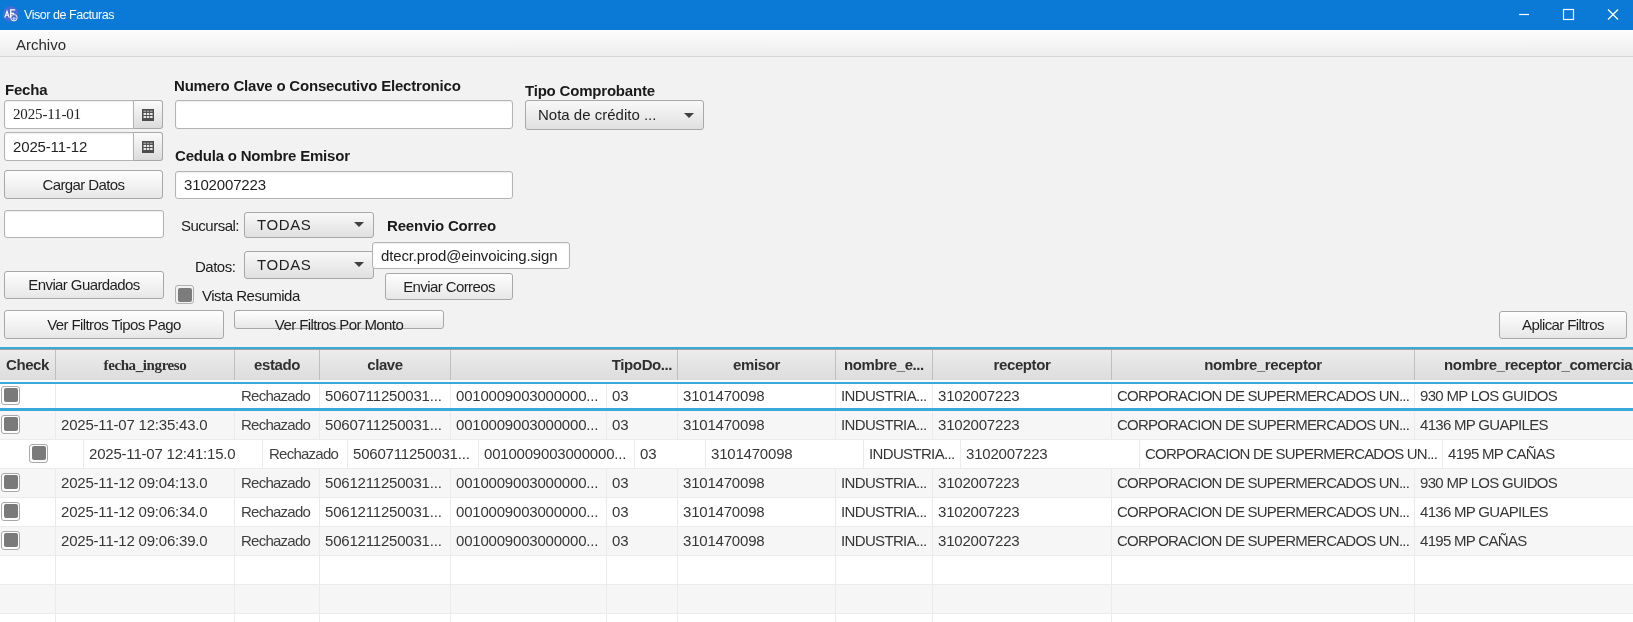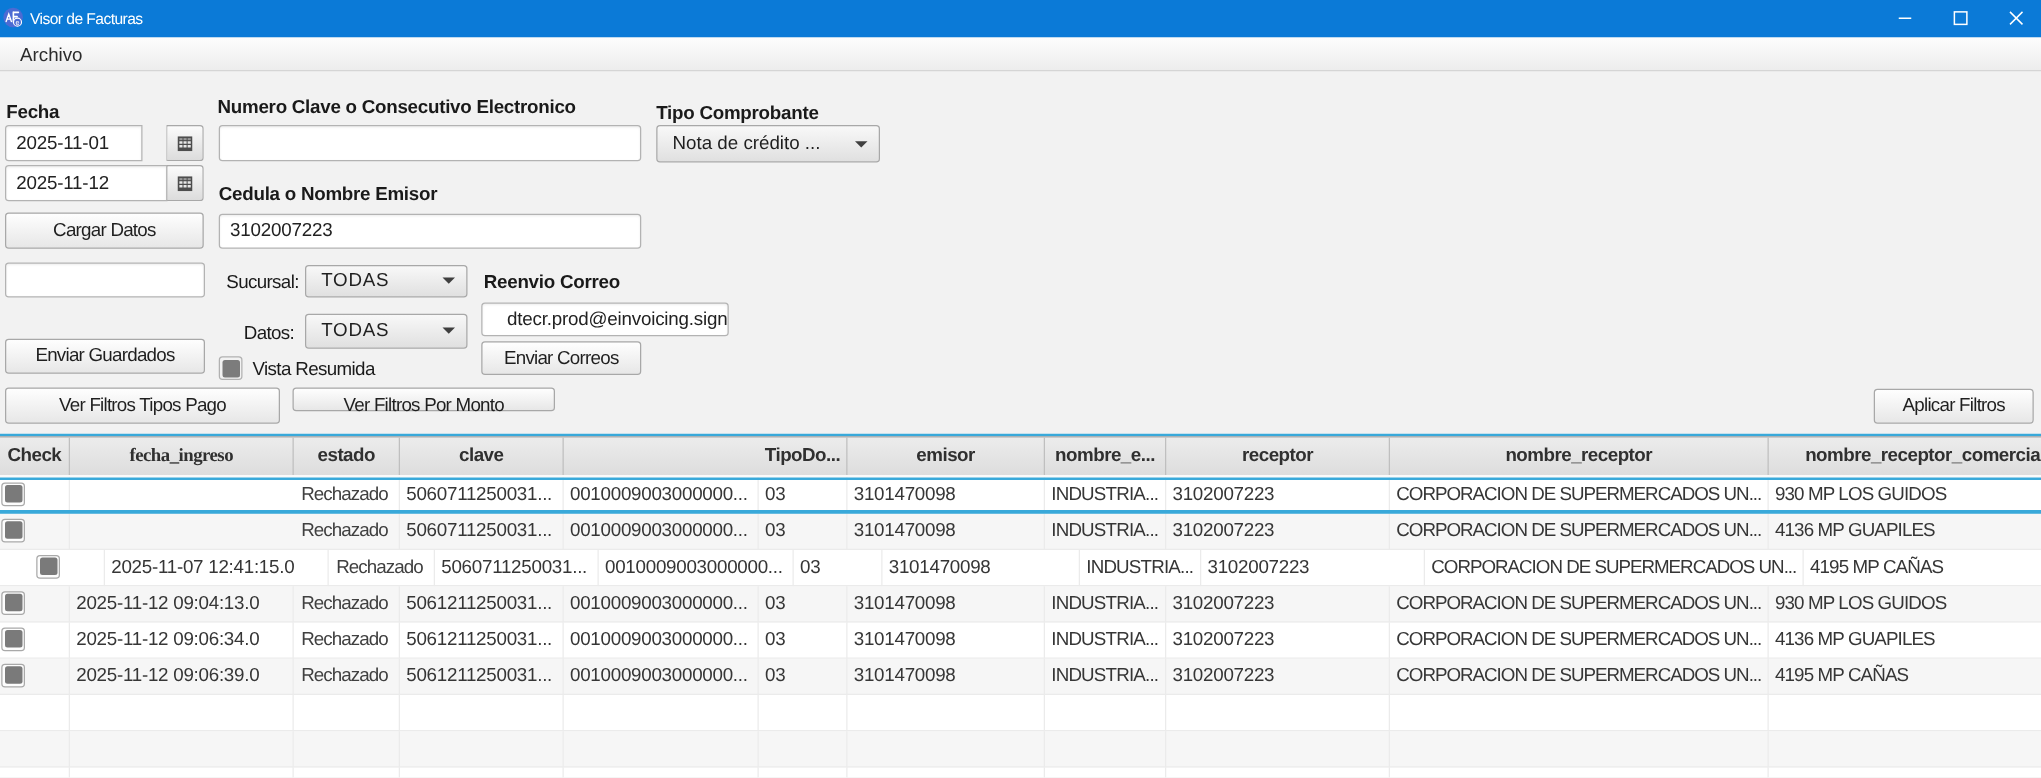--- a/index.html
+++ b/index.html
@@ -75,21 +75,21 @@
     <line x1="94" y1="9.5" x2="104" y2="19.5"></line>
     <line x1="104" y1="9.5" x2="94" y2="19.5"></line>
   </g>
 </svg>
 
 <div class="abs" id="menubar">
     <span>Archivo</span>
   </div>
 
 <div class="abs lbl" style="left:5px;top:81px;">Fecha</div>
-<div class="abs tf" style="left:4px;top:100px;width:110px;height:29px;border-radius:3px 0 0 3px;line-height:27px;">2025-11-01</div>
+<div class="abs tf" style="left:4px;top:100px;width:130px;height:29px;border-radius:3px 0 0 3px;line-height:27px;font-family:Liberation Serif, serif;">2025-11-01</div>
 <div class="abs calbtn" style="left:133px;top:100px;width:30px;height:29px;"></div>
 <div class="abs tf" style="left:4px;top:131.5px;width:130px;height:29px;border-radius:3px 0 0 3px;line-height:27px;">2025-11-12</div>
 <div class="abs calbtn" style="left:133px;top:131.5px;width:30px;height:29px;"></div>
 <svg class="abs" style="left:142px;top:109px" width="12" height="12" viewBox="0 0 12 12">
   <rect x="0" y="0" width="12" height="12" fill="#4d4d4d"></rect>
   <g fill="#e8e8e8">
       <rect x="1.5" y="4" width="2.5" height="2"></rect>
       <rect x="4.8" y="4" width="2.5" height="2"></rect>
       <rect x="8.1" y="4" width="2.5" height="2"></rect>
   <rect x="1.5" y="7" width="2.5" height="2"></rect>
@@ -139,21 +139,21 @@
 <div class="abs chk" style="left:175px;top:285px;width:19px;height:19px;">
     <i></i>
   </div>
 <div class="abs lblr" style="left:202px;top:287px;">Vista Resumida</div>
 
 <div class="abs lbl" style="left:525px;top:82px;">Tipo Comprobante</div>
 <div class="abs combo" style="left:525px;top:100px;width:179px;height:30px;line-height:28px;padding-left:12px;">Nota de crédito ...</div>
 <div class="abs arrow" style="left:684px;top:113px;"></div>
 
 <div class="abs lbl" style="left:387px;top:217px;">Reenvio Correo</div>
-<div class="abs tf" style="left:385px;top:242px;width:198px;height:27px;line-height:25px;text-align:right;">dtecr.prod@einvoicing.sign</div>
+<div class="abs tf" style="left:372px;top:242px;width:198px;height:27px;line-height:25px;">dtecr.prod@einvoicing.sign</div>
 <div class="abs btn" style="left:385px;top:273px;width:128px;height:27px;line-height:25px;">Enviar Correos</div>
 
 <div class="abs btn" style="left:1499px;top:311px;width:128px;height:28px;line-height:26px;">Aplicar Filtros</div>
 
 <div class="abs" id="tbl">
   <div class="toprim"></div>
   <div id="thead">
     <div class="hcell" style="left:0;width:56px;">Check</div>
     <div class="hcell" style="left:56px;width:179px;font-family:Liberation Serif, serif;">fecha_ingreso</div>
     <div class="hcell" style="left:235px;width:85px;">estado</div>
@@ -180,20 +180,21 @@
         <div class="cell ls65" style="left:836px;width:97px;">INDUSTRIA...</div>
         <div class="cell" style="left:933px;width:179px;">3102007223</div>
         <div class="cell ls80" style="left:1112px;width:303px;">CORPORACION DE SUPERMERCADOS UN...</div>
         <div class="cell ls70" style="left:1415px;width:218px;border-right:none;">930 MP LOS GUIDOS</div>
       </div>
       <div class="row alt" style="top:29px;">
         <div class="rchk">
           <i></i>
         </div>
         <div class="cell" style="left:0px;width:56px;"></div>
+        <div class="cell" style="left:56px;width:179px;">2025-11-07 12:35:43.0</div>
         <div class="cell red" style="left:235px;width:85px;">Rechazado</div>
         <div class="cell" style="left:320px;width:131px;">5060711250031...</div>
         <div class="cell" style="left:451px;width:156px;">0010009003000000...</div>
         <div class="cell" style="left:607px;width:71px;">03</div>
         <div class="cell" style="left:678px;width:158px;">3101470098</div>
         <div class="cell ls65" style="left:836px;width:97px;">INDUSTRIA...</div>
         <div class="cell" style="left:933px;width:179px;">3102007223</div>
         <div class="cell ls80" style="left:1112px;width:303px;">CORPORACION DE SUPERMERCADOS UN...</div>
         <div class="cell ls70" style="left:1415px;width:218px;border-right:none;">4136 MP GUAPILES</div>
       </div>

